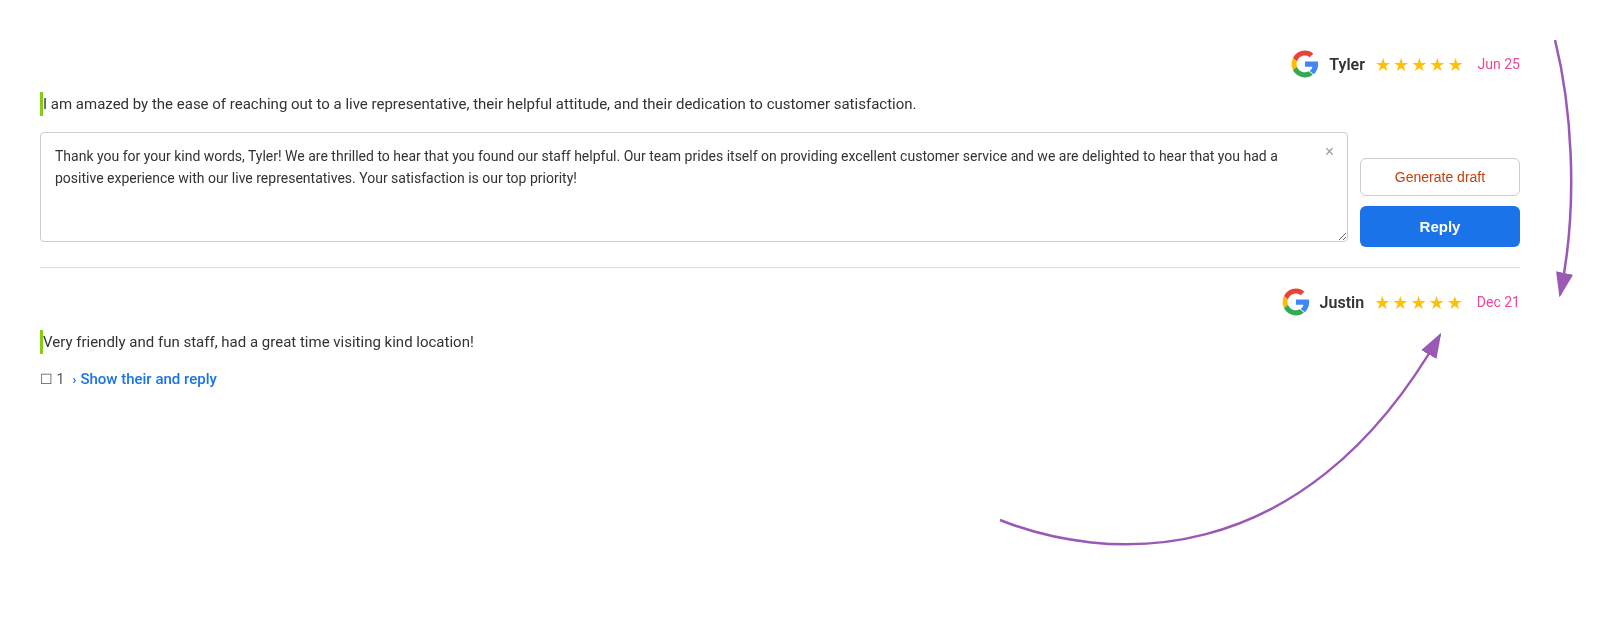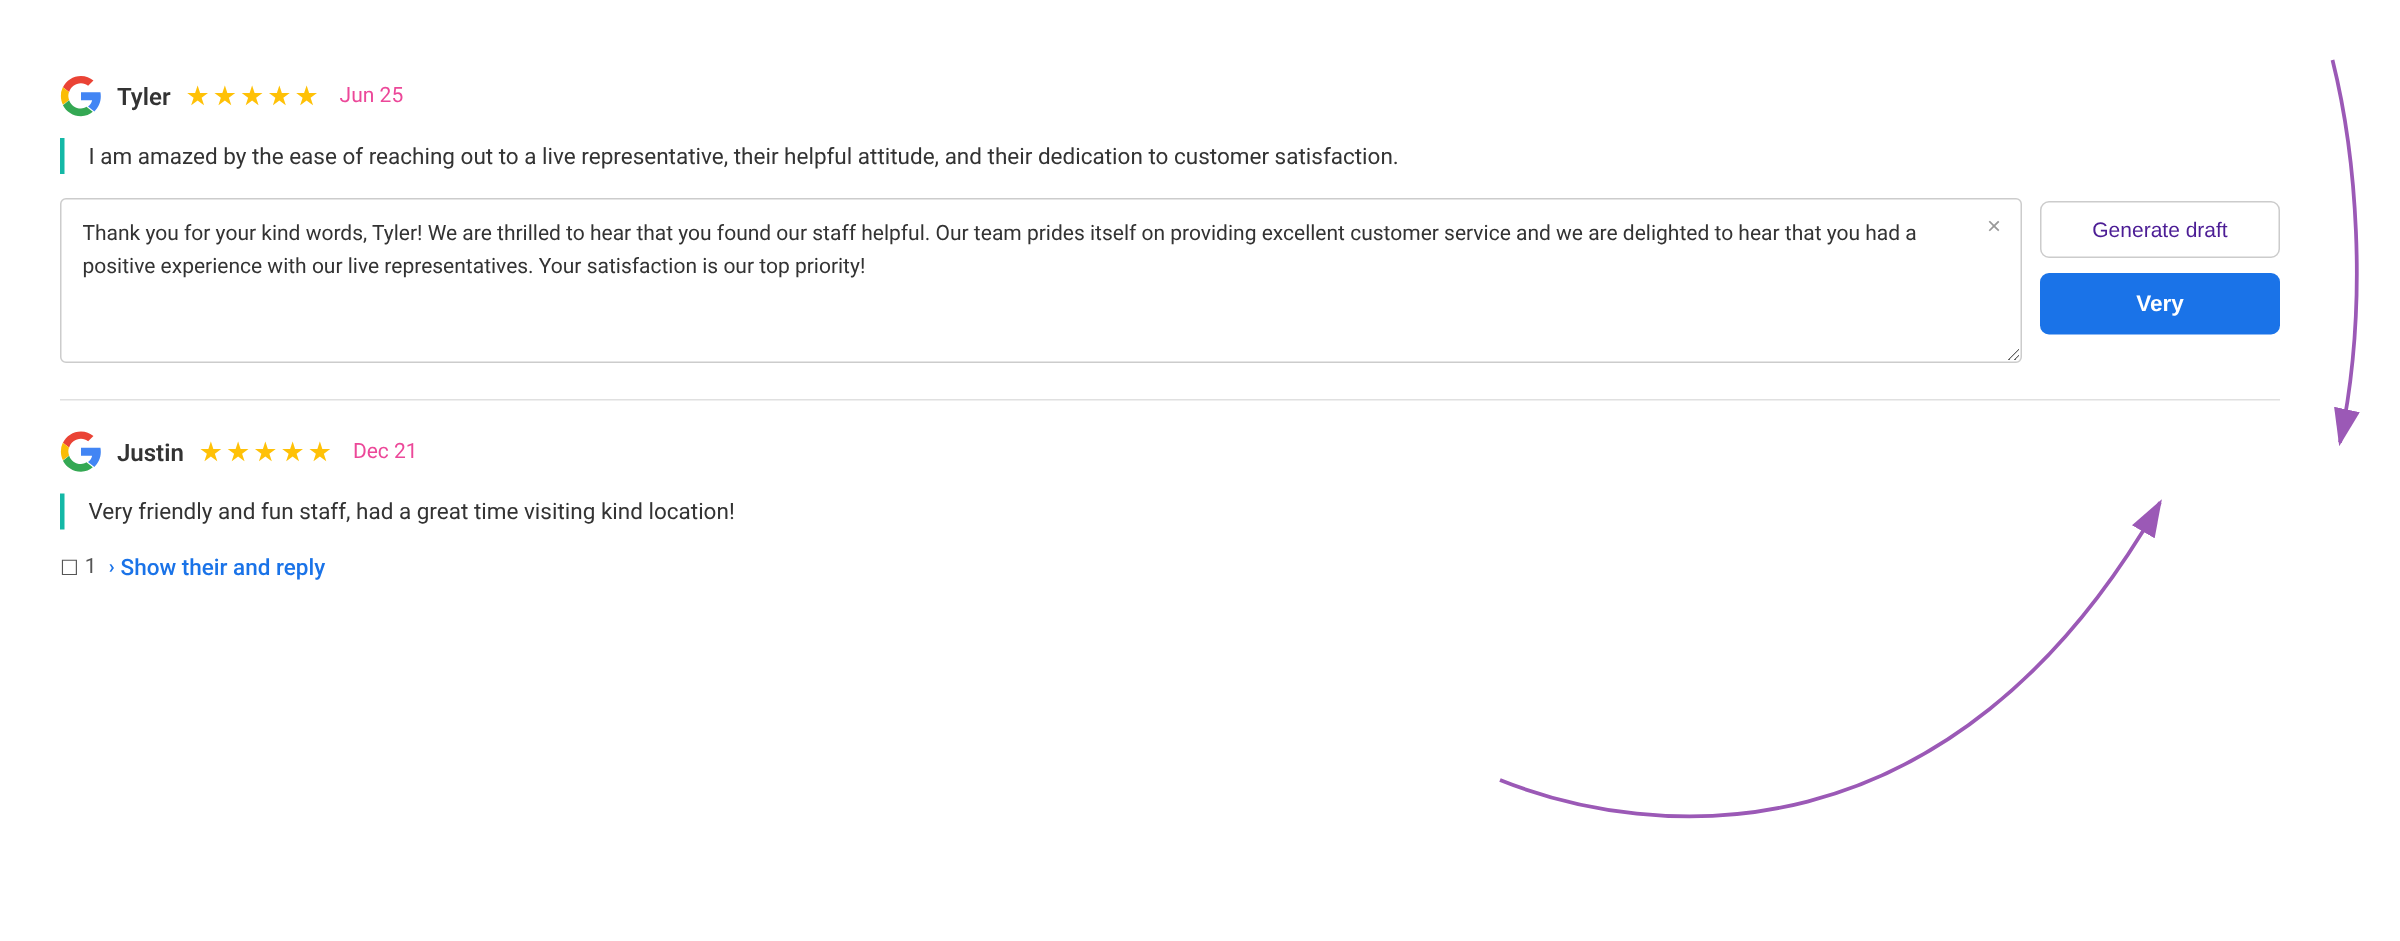--- a/index.html
+++ b/index.html
@@ -25,20 +25,21 @@
 
     .review-item + .review-item {
       border-top: 1px solid #e0e0e0;
     }
 
     .review-header {
       display: flex;
       align-items: center;
       gap: 10px;
       margin-bottom: 14px;
+      justify-content: flex-end;
     }
 
     
     .google-icon {
       width: 28px;
       height: 28px;
       flex-shrink: 0;
     }
 
     .reviewer-name {
@@ -57,22 +58,21 @@
       font-size: 18px;
     }
 
     .review-date {
       font-size: 14px;
       color: #ec4899;
       margin-left: 4px;
     }
 
     .review-text-container {
-      border-left: 3px solid #14b8a6;
-      padding-left: 16px;
+      border-left: 3px solid #84cc16;
       margin-bottom: 16px;
     }
 
     .review-text {
       font-size: 15px;
       line-height: 1.6;
       color: #333;
     }
 
     
@@ -122,24 +122,25 @@
       min-width: 160px;
       padding-top: 2px;
     }
 
     .generate-draft-btn {
       padding: 10px 16px;
       background: #fff;
       border: 1px solid #ccc;
       border-radius: 6px;
       font-size: 14px;
-      color: #4c1d95;
+      color: #c2410c;
       cursor: pointer;
       text-align: center;
       white-space: nowrap;
+      margin-top: 24px;
     }
 
     .reply-btn {
       padding: 12px 16px;
       background: #1a73e8;
       border: none;
       border-radius: 6px;
       font-size: 15px;
       font-weight: 600;
       color: #fff;
@@ -229,21 +230,21 @@
       <p class="review-text">I am amazed by the ease of reaching out to a live representative, their helpful attitude, and their dedication to customer satisfaction.</p>
     </div>
 
     <div class="reply-area">
       <div class="reply-textarea-wrapper">
         <textarea class="reply-textarea" style="">Thank you for your kind words, Tyler! We are thrilled to hear that you found our staff helpful. Our team prides itself on providing excellent customer service and we are delighted to hear that you had a positive experience with our live representatives. Your satisfaction is our top priority!</textarea>
         <button class="clear-btn">×</button>
       </div>
       <div class="reply-actions">
         <button class="generate-draft-btn">Generate draft</button>
-        <button class="reply-btn">Very</button>
+        <button class="reply-btn">Reply</button>
       </div>
     </div>
   </div>
 
   <div class="review-item">
     <div class="review-header">
 
       <svg class="google-icon" viewBox="0 0 48 48">
         <path fill="#EA4335" d="M24 9.5c3.14 0 5.95 1.08 8.16 2.85l6.08-6.08C34.45 3.09 29.5 1 24 1 14.82 1 7.01 6.34 3.36 14.04l7.1 5.52C12.19 13.47 17.63 9.5 24 9.5z"></path>
         <path fill="#4285F4" d="M46.64 24.5c0-1.64-.15-3.22-.42-4.75H24v9h12.73c-.55 2.98-2.22 5.5-4.73 7.2l7.28 5.65C43.45 37.5 46.64 31.5 46.64 24.5z"></path>

